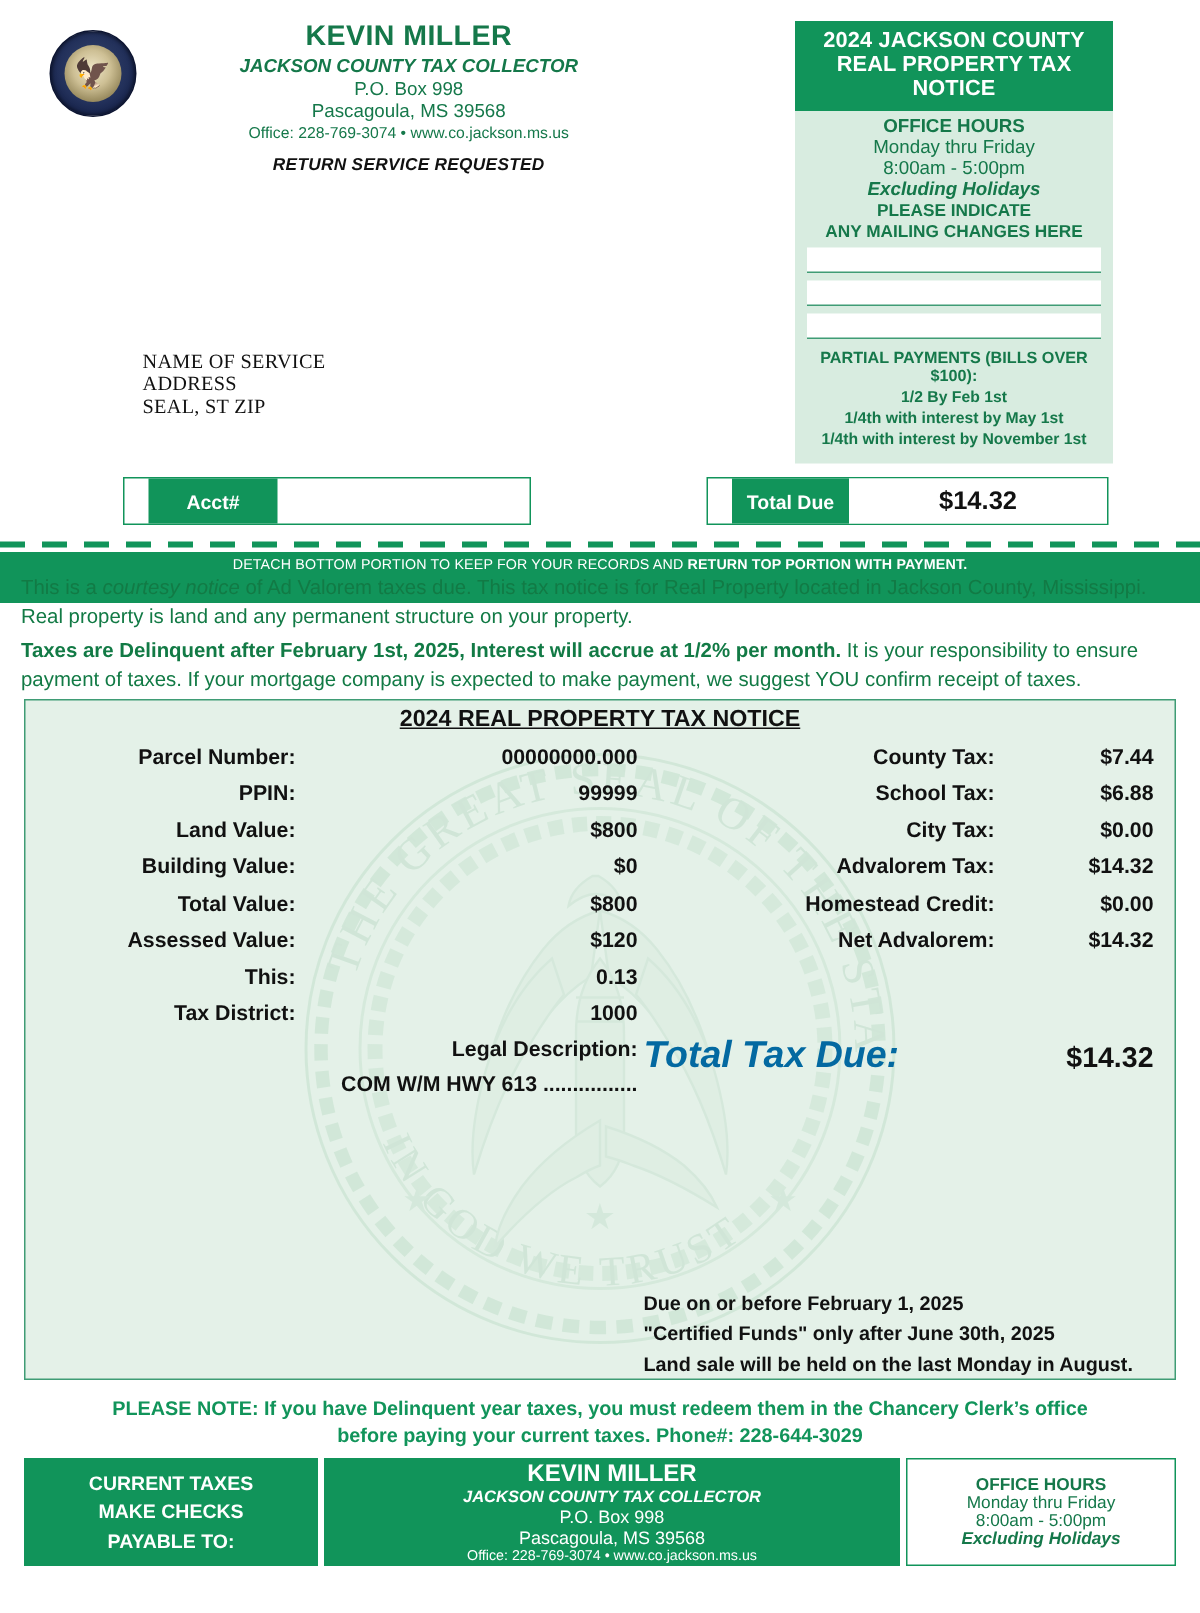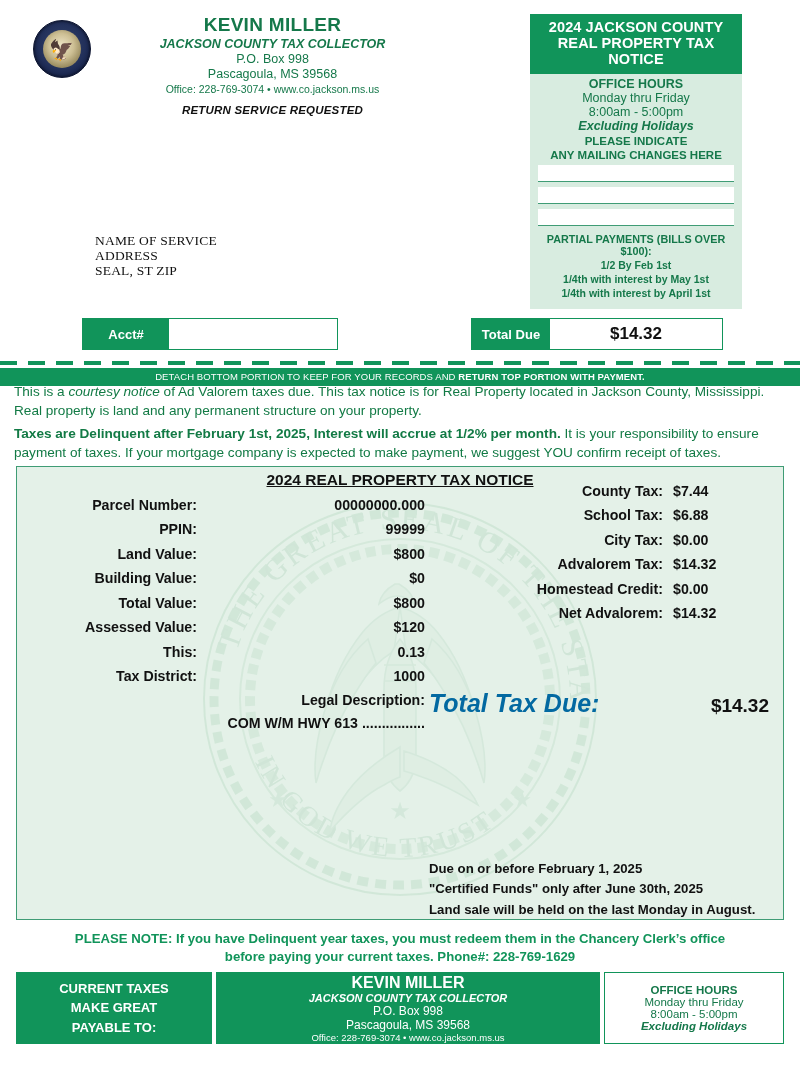--- a/index.html
+++ b/index.html
@@ -40,35 +40,35 @@
   .ic-line{font-size:12.5px;}
   .ic-ital{font-size:12.5px;font-weight:bold;font-style:italic;}
   .ic-ind{font-size:11.5px;font-weight:bold;margin-top:2px;}
   .mail-lines{margin:4px 2px 0;}
   .mail-line{height:16px;background:#ffffff;border-bottom:1.3px solid #3f9c75;margin-bottom:5px;}
   .partials{padding:2px 2px 4px;text-align:center;color:#15784a;}
   .p-head{font-size:10.8px;font-weight:bold;}
   .p-line{font-size:10.5px;font-weight:bold;margin-top:2px;}
 
   
-  .kvbox{position:absolute;display:flex;border:1.4px solid #11945a;height:30px;}
+  .kvbox{position:absolute;display:flex;border:1.4px solid #11945a;height:30px;padding-left:16px;}
   .kvbox .k{background:#11945a;color:#fff;font-weight:bold;font-size:13px;
     display:flex;align-items:center;justify-content:center;}
   .kvbox .v{background:#fff;color:#111;font-weight:bold;font-size:17px;
     display:flex;align-items:center;justify-content:center;flex:1;}
   #acct-box{left:82px;top:318px;width:254px;}
   #acct-box .k{width:86px;}
   #total-box{left:471px;top:318px;width:250px;text-align:right;}
   #total-box .k{width:78px;}
 
   
   .dashed{position:absolute;left:0;top:361px;width:800px;height:4px;
     background:repeating-linear-gradient(to right,#11945a 0 17px,transparent 17px 28px);}
   .detach{position:absolute;left:0;top:368px;width:800px;background:#11945a;color:#fff;
-    text-align:center;font-size:9.5px;padding:3px 0 4px;letter-spacing:.1px;}
+    text-align:center;font-size:9.5px;padding:3px 0 20px;letter-spacing:.1px;}
   .detach b{font-weight:bold;}
 
   
   .para{position:absolute;left:14px;width:774px;color:#127a45;font-size:13.6px;line-height:1.38;}
   #para1{top:383px;}
   #para2{top:425px;}
   .para i{font-style:italic;}
   .para b{font-weight:bold;}
 
   
@@ -79,24 +79,24 @@
   .panel-title{position:absolute;left:0;top:4px;width:766px;text-align:center;
     font-size:15.5px;font-weight:bold;color:#111;text-decoration:underline;}
 
   .left-col{position:absolute;left:28px;top:26px;width:380px;text-align:right;}
   .lrow{display:flex;font-size:14.2px;font-weight:bold;color:#111;line-height:1.72;}
   .lrow .lbl{width:152px;}
   .lrow .val{flex:1;}
   .legal-lbl{font-size:14.2px;font-weight:bold;color:#111;line-height:1.72;margin-top:0;}
   .legal-val{font-size:14.2px;font-weight:bold;color:#111;line-height:1.5;}
 
-  .right-col{position:absolute;left:412px;top:12px;width:340px;}
+  .right-col{position:absolute;left:412px;top:26px;width:340px;}
   .rrow{display:flex;font-size:14.2px;font-weight:bold;color:#111;line-height:1.72;}
   .rrow .lbl{flex:1;text-align:right;padding-right:10px;}
-  .rrow .val{width:96px;text-align:left;}
+  .rrow .val{width:96px;text-align:right;}
   .totalrow{position:absolute;left:412px;top:222px;width:340px;display:flex;align-items:baseline;}
   .totalrow .lbl{flex:1;font-size:25px;font-weight:bold;color:#0369a1;font-style:italic;}
   .totalrow .val{width:110px;text-align:right;font-size:19px;font-weight:bold;color:#111;}
 
   .duedates{position:absolute;left:412px;top:392px;width:350px;
     font-size:13.2px;font-weight:bold;color:#111;line-height:1.55;}
 
   
   .pnote{position:absolute;left:14px;top:930px;width:772px;text-align:center;
     color:#11945a;font-size:13.2px;font-weight:bold;line-height:1.38;}
@@ -157,21 +157,21 @@
       <div class="ic-ind">ANY MAILING CHANGES HERE</div>
       <div class="mail-lines">
         <div class="mail-line"></div>
         <div class="mail-line"></div>
         <div class="mail-line"></div>
       </div>
       <div class="partials">
         <div class="p-head">PARTIAL PAYMENTS (BILLS OVER $100):</div>
         <div class="p-line">1/2 By Feb 1st</div>
         <div class="p-line">1/4th with interest by May 1st</div>
-        <div class="p-line">1/4th with interest by April 1st</div>
+        <div class="p-line">1/4th with interest by November 1st</div>
       </div>
     </div>
   </div>
 
   <div class="kvbox" id="acct-box">
     <div class="k">Acct#</div>
   </div>
   <div class="kvbox" id="total-box">
     <div class="k">Total Due</div>
     <div class="v">$14.32</div>
@@ -295,27 +295,27 @@
 
     <div class="duedates">
       <div>Due on or before February 1, 2025</div>
       <div>"Certified Funds" only after June 30th, 2025</div>
       <div>Land sale will be held on the last Monday in August.</div>
     </div>
   </div>
 
   <div class="pnote">
     <div>PLEASE NOTE: If you have Delinquent year taxes, you must redeem them in the Chancery Clerk’s office</div>
-    <div>before paying your current taxes. Phone#: 228-769-1629</div>
+    <div>before paying your current taxes. Phone#: 228-644-3029</div>
   </div>
 
   <div class="footwrap">
     <div class="foot-left">
       <div>CURRENT TAXES</div>
-      <div>MAKE GREAT</div>
+      <div>MAKE CHECKS</div>
       <div>PAYABLE TO:</div>
     </div>
     <div class="foot-mid">
       <div class="fm-name">KEVIN MILLER</div>
       <div class="fm-title">JACKSON COUNTY TAX COLLECTOR</div>
       <div class="fm-line">P.O. Box 998</div>
       <div class="fm-line">Pascagoula, MS 39568</div>
       <div class="fm-small">Office: 228-769-3074 • www.co.jackson.ms.us</div>
     </div>
     <div class="foot-right">

